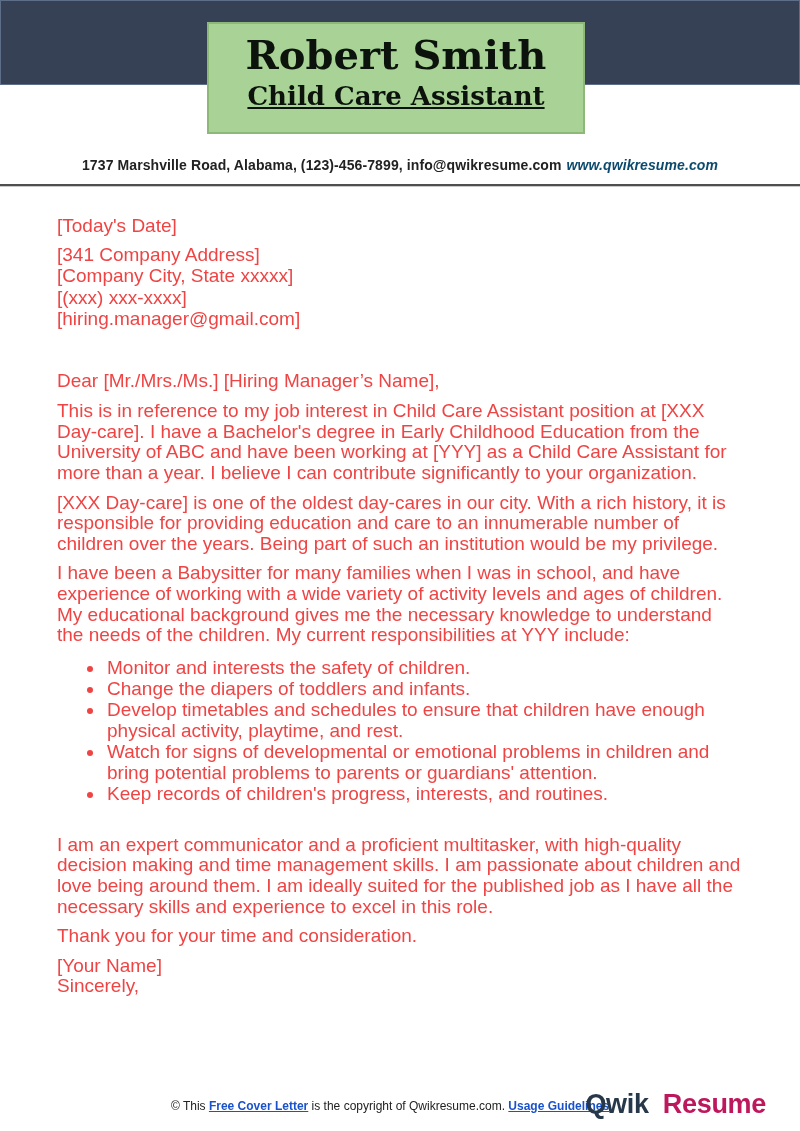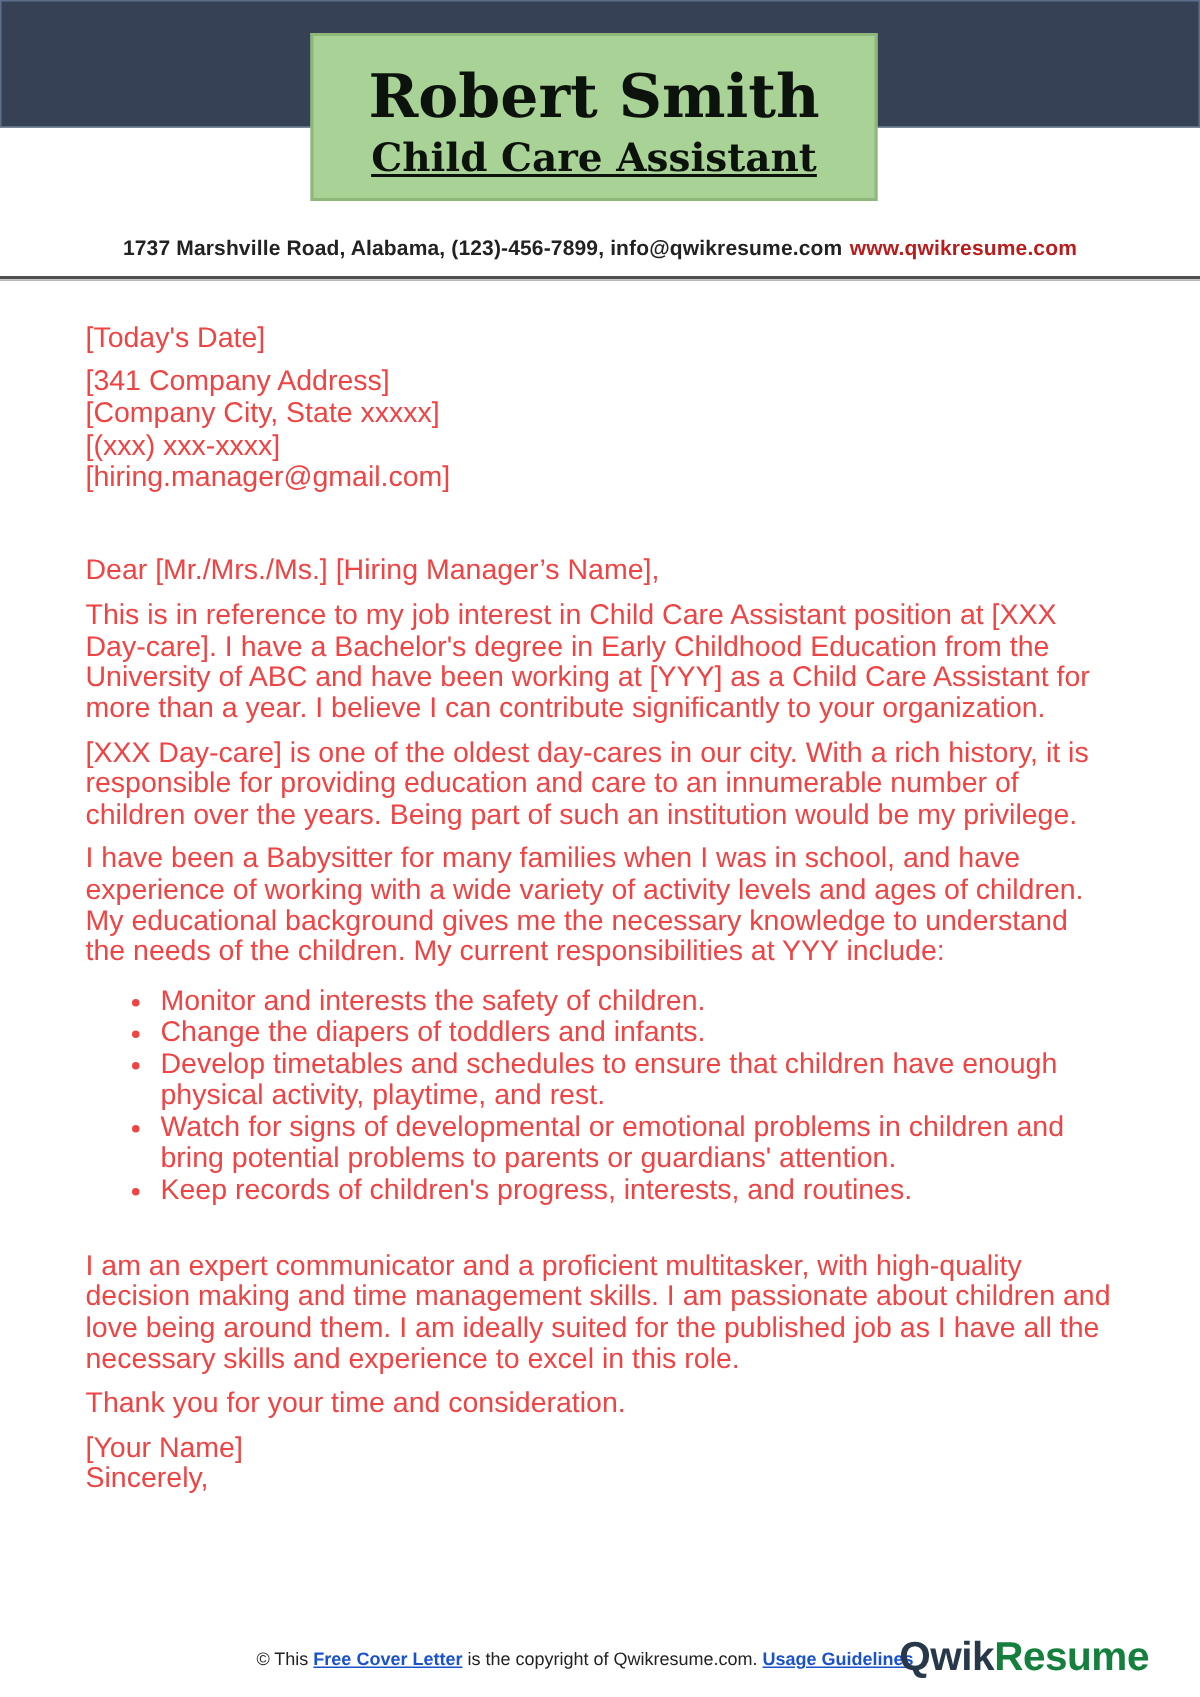--- a/index.html
+++ b/index.html
@@ -11,28 +11,28 @@
   
   .top-band {
     position:absolute; top:0; left:0; width:798px; height:83px;
     background:#364156; border:1px solid #5f6e88; box-sizing:content-box;
   }
   .name-box {
     position:absolute; left:207px; top:22px; width:374px; height:108px;
     background:#a9d297; border:2px solid #8db87a; text-align:center;
     font-family:"DejaVu Serif", serif; color:#0c130c;
   }
-  .name { font-size:40px; font-weight:bold; line-height:46px; margin-top:18px; }
+  .name { font-size:40px; font-weight:bold; line-height:46px; margin-top:8px; }
   .job-title { font-size:26px; font-weight:bold; line-height:32px; margin-top:2px;text-decoration:underline; }
 
   .contact-line {
     position:absolute; top:157px; left:0; width:100%; text-align:center;
     font-size:14px; font-weight:bold; color:#222222; letter-spacing:0.1px;
   }
-  .site-link { color:#b91c1c; text-decoration:none; margin-left:5px; }
+  .site-link { color:#0c4a6e; text-decoration:none; margin-left:5px;font-style:italic; }
 
   .rule {
     position:absolute; top:184px; left:0; width:100%; height:2px;
     background:#4f4f4f; border-bottom:1px solid #c9c9c9;
   }
 
   
   .letter {
     position:absolute; top:216px; left:57px; width:684px;
     font-size:19px; line-height:20.6px; color:#ef4444;
@@ -53,21 +53,21 @@
     position:absolute; top:1099px; left:0; width:780px; text-align:center;
     font-size:12px; color:#222222;
   }
   .footer-copy a { color:#1a52cc; font-weight:bold; text-decoration:underline; cursor:pointer; }
   .logo {
     position:absolute; top:1089px; right:34px;
     font-size:27px; font-weight:bold; letter-spacing:-0.3px;
     font-family:"Liberation Sans", sans-serif;
   }
   .logo-qwik { color:#27384a; }
-  .logo-resume { color:#15803d; }
+  .logo-resume { color:#be185d;margin-left:14px; }
 </style>
 </head>
 <body>
 
 <div class="page">
 
   <div class="top-band"></div>
 
   <div class="name-box">
     <div class="name">Robert Smith</div>

